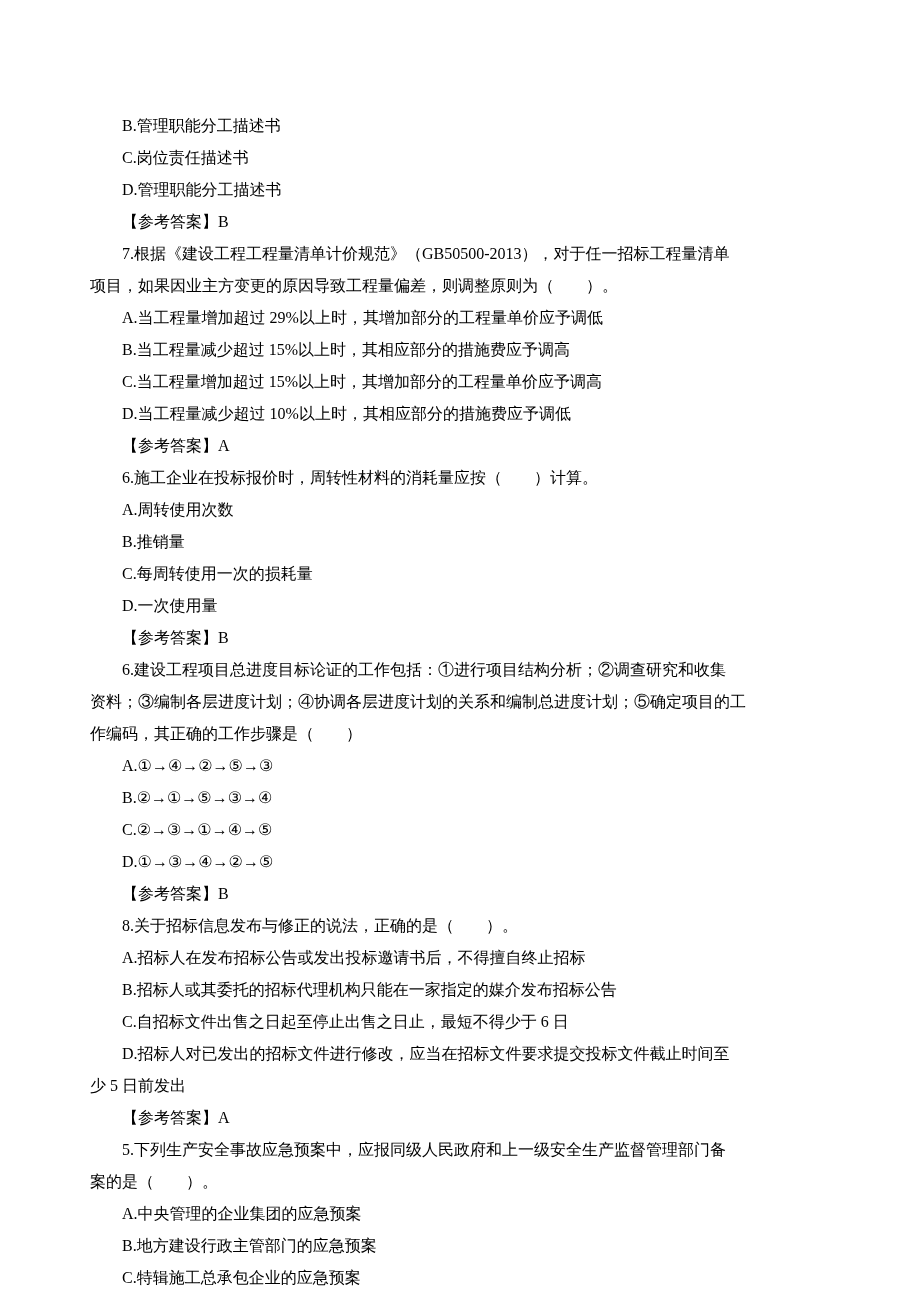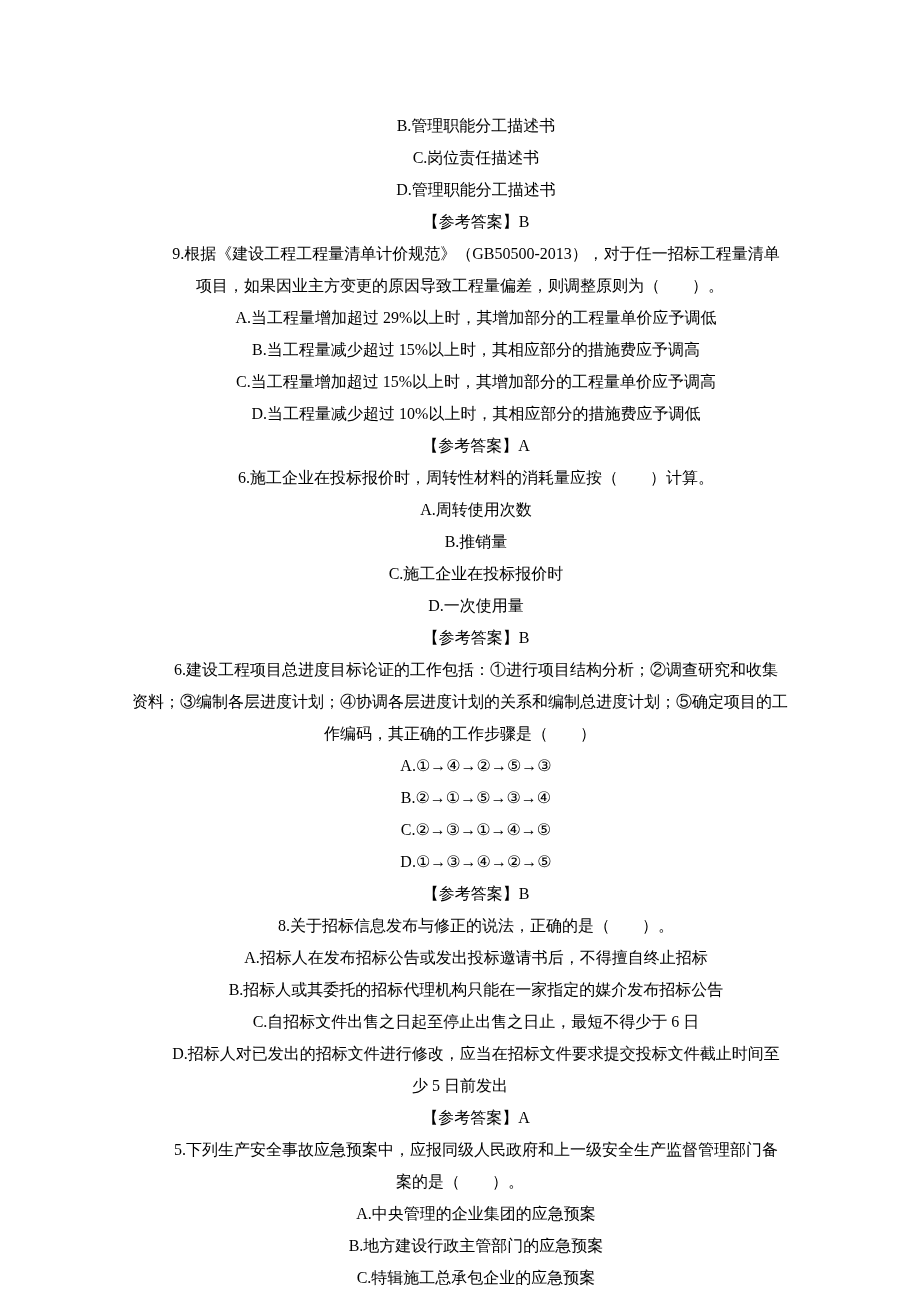--- a/index.html
+++ b/index.html
@@ -1,15 +1,15 @@
 <!DOCTYPE html>
 <html><head>
   <meta charset="utf-8">
   <style>
-    * { box-sizing: border-box; margin: 0; padding: 0; text-align: center; }
+    * { box-sizing: border-box; margin: 0; padding: 0; }
     body {
       background: #fff;
       font-family: "SimSun", "宋体", serif;
       font-size: 16px;
       line-height: 2;
       color: #000;
       width: 920px;
       padding: 110px 90px 60px 90px;
     }
     .line {
@@ -20,32 +20,32 @@
     }
   </style>
 </head>
 <body>
 
 <p class="line">B.管理职能分工描述书</p>
 <p class="line">C.岗位责任描述书</p>
 <p class="line">D.管理职能分工描述书</p>
 <p class="line">【参考答案】B</p>
 
-<p class="line">9.根据《建设工程工程量清单计价规范》（GB50500-2013），对于任一招标工程量清单</p>
+<p class="line">7.根据《建设工程工程量清单计价规范》（GB50500-2013），对于任一招标工程量清单</p>
 <p class="no-indent">项目，如果因业主方变更的原因导致工程量偏差，则调整原则为（　　）。</p>
 <p class="line">A.当工程量增加超过 29%以上时，其增加部分的工程量单价应予调低</p>
 <p class="line">B.当工程量减少超过 15%以上时，其相应部分的措施费应予调高</p>
 <p class="line">C.当工程量增加超过 15%以上时，其增加部分的工程量单价应予调高</p>
 <p class="line">D.当工程量减少超过 10%以上时，其相应部分的措施费应予调低</p>
 <p class="line">【参考答案】A</p>
 
 <p class="line">6.施工企业在投标报价时，周转性材料的消耗量应按（　　）计算。</p>
 <p class="line">A.周转使用次数</p>
 <p class="line">B.推销量</p>
-<p class="line">C.施工企业在投标报价时</p>
+<p class="line">C.每周转使用一次的损耗量</p>
 <p class="line">D.一次使用量</p>
 <p class="line">【参考答案】B</p>
 
 <p class="line">6.建设工程项目总进度目标论证的工作包括：①进行项目结构分析；②调查研究和收集</p>
 <p class="no-indent">资料；③编制各层进度计划；④协调各层进度计划的关系和编制总进度计划；⑤确定项目的工</p>
 <p class="no-indent">作编码，其正确的工作步骤是（　　）</p>
 <p class="line">A.①→④→②→⑤→③</p>
 <p class="line">B.②→①→⑤→③→④</p>
 <p class="line">C.②→③→①→④→⑤</p>
 <p class="line">D.①→③→④→②→⑤</p>

